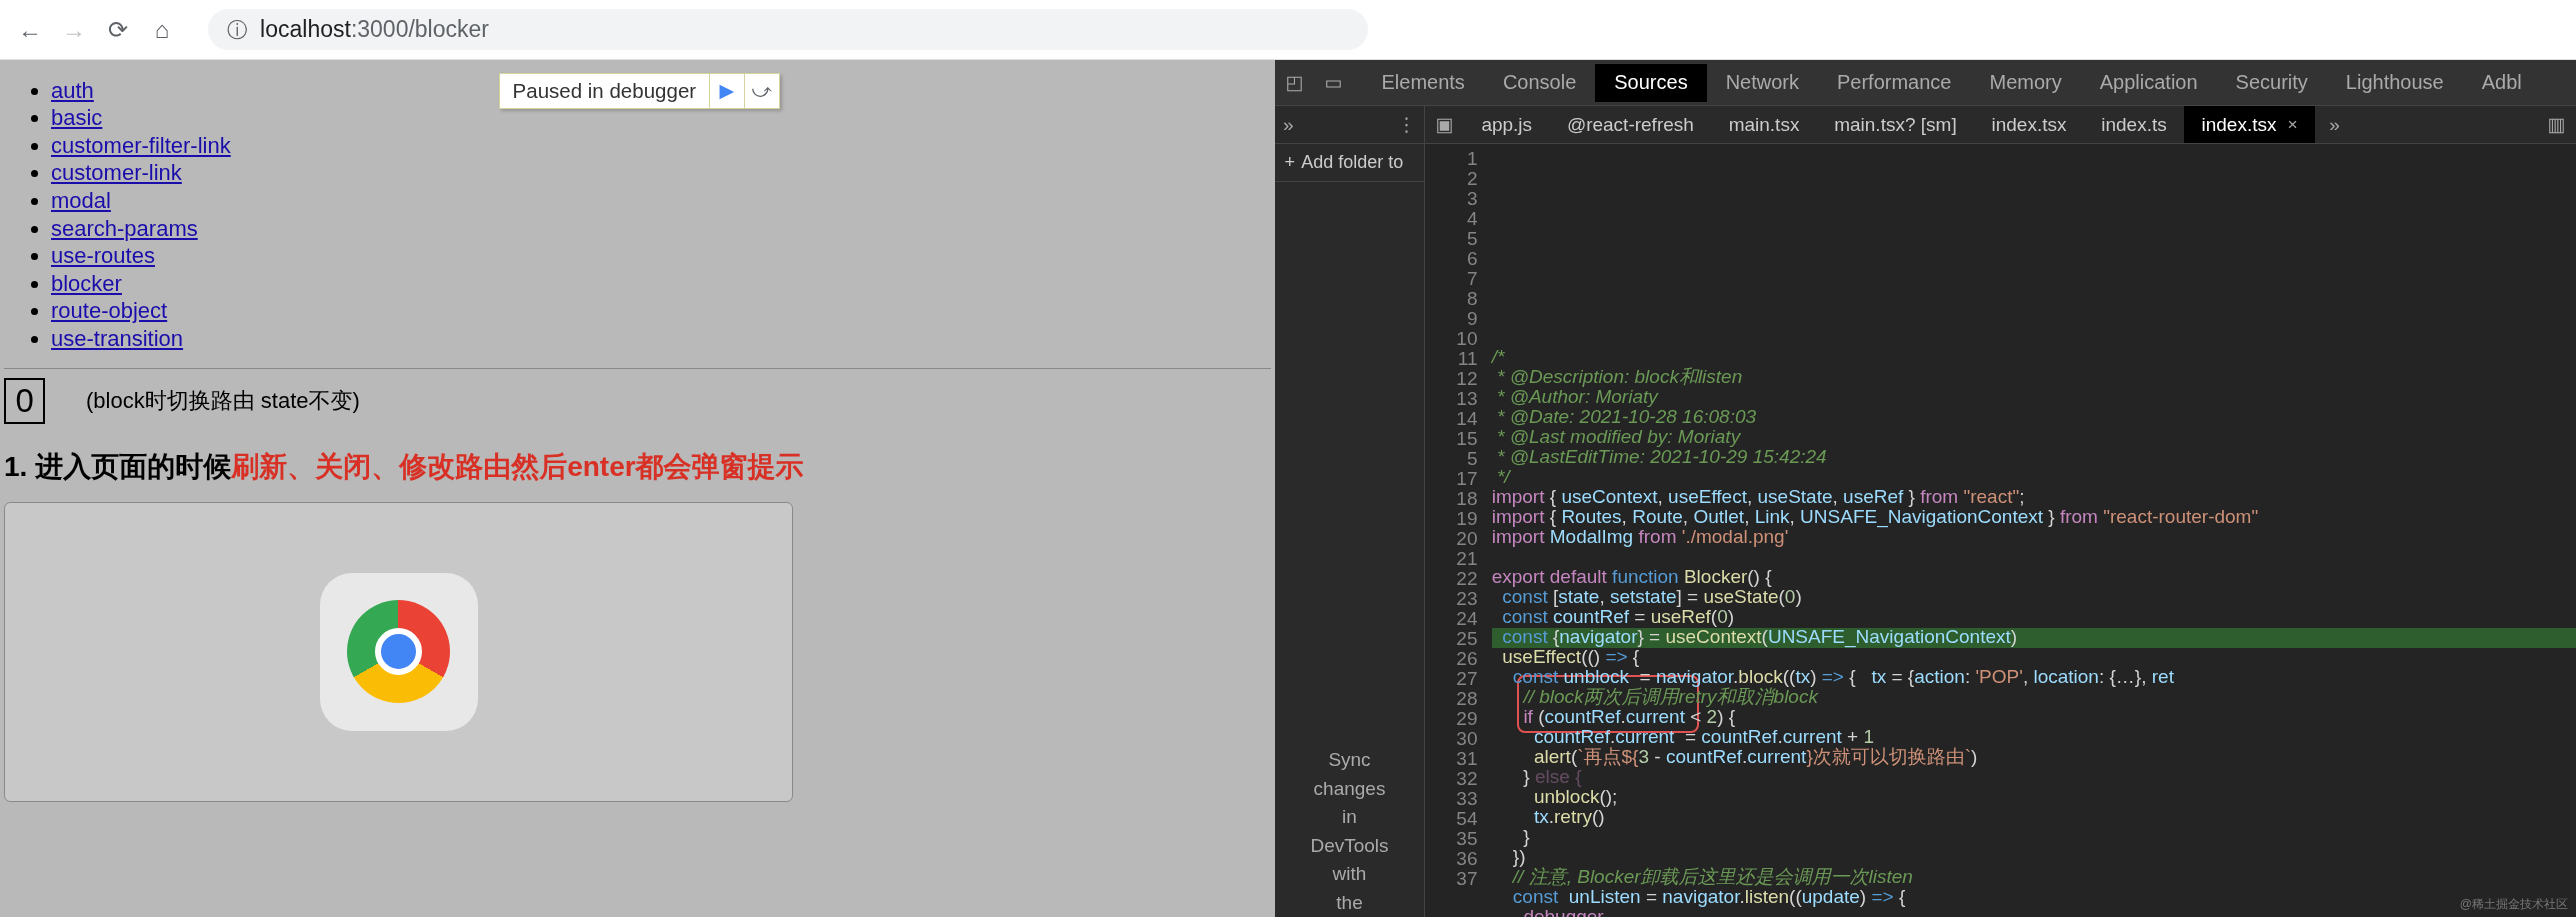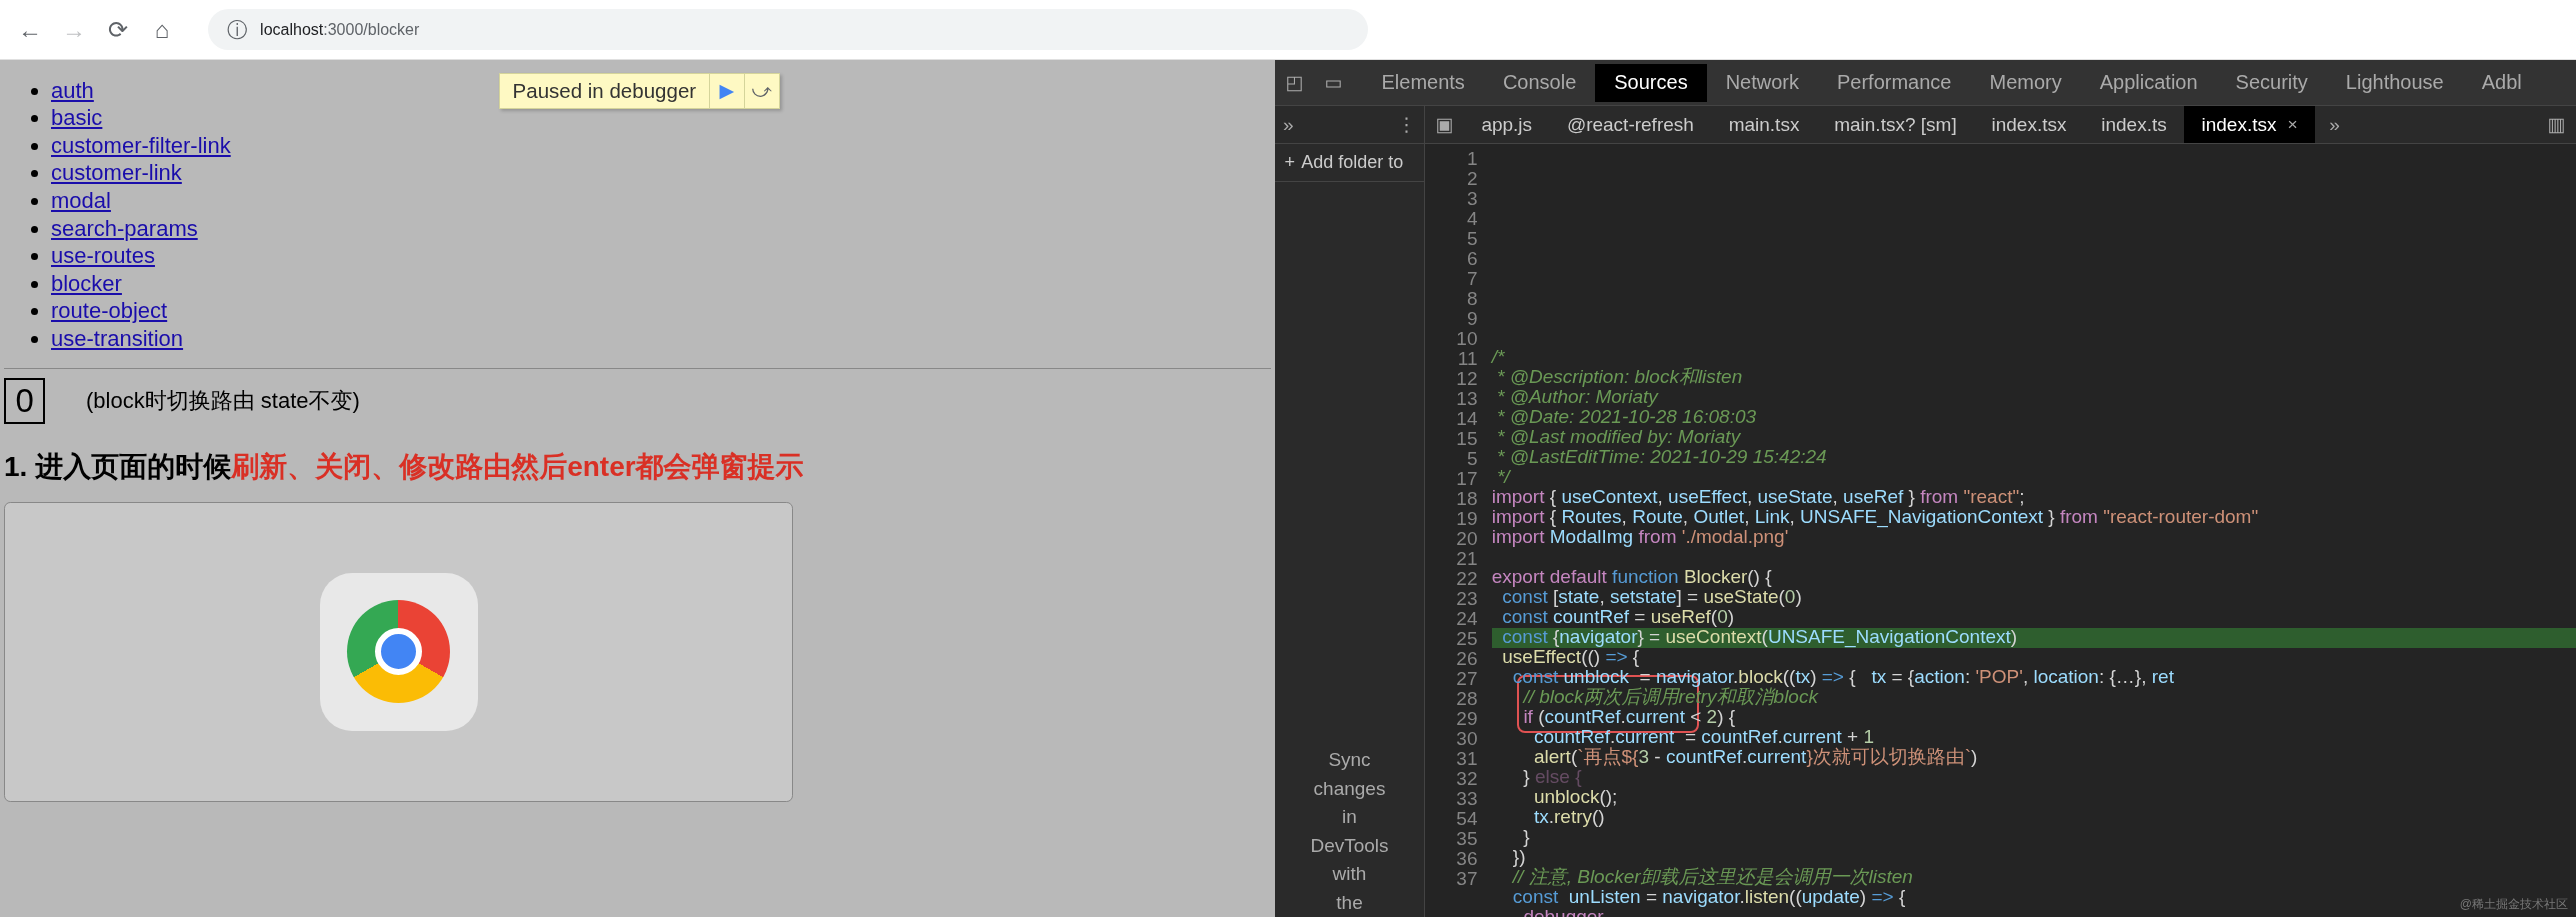--- a/index.html
+++ b/index.html
@@ -1,25 +1,25 @@
 <!DOCTYPE html>
 <html style="font-size:12.6px"><head>
 <meta charset="utf-8">
 <style>
 * { margin: 0; padding: 0; box-sizing: border-box; font-family: -apple-system, BlinkMacSystemFont, sans-serif; }
 body { width: 2576px; height: 917px; display: flex; flex-direction: column; background: #fff; }
 .browser-toolbar { height: 60px; display: flex; align-items: center; padding: 0 16px; gap: 16px; border-bottom: 0.8px solid #e0e0e0; }
 .nav-btn { width: 28px; height: 28px; display: flex; align-items: center; justify-content: center; border: none; background: none; cursor: pointer; color: #5f6368; font-size: 24px; }
 .url-bar { flex: 0 0 1160px; height: 41px; background: #f1f3f4; border-radius: 20.5px; display: flex; align-items: center; padding: 0 19px; gap: 12.6px; margin-left: 16px; }
-.url-text { font-size: 16px; color: #202124; }
+.url-text { font-size: 23px; color: #202124; }
 .url-host { color: #202124; }
 .url-path { color: #5f6368; }
 .main-area { flex: 1; display: flex; overflow: hidden; }
 .page-content { flex: 0 0 1275px; background: #b9b9b9; position: relative; padding: 16px 4px; overflow: hidden; }
-.paused-banner { position: absolute; top: 12.6px; left: 499px; background: #fef9c3; border: 0.8px solid #d4d49a; display: flex; align-items: center; height: 36px; box-shadow: 1.6px 1.6px 3.2px rgba(0,0,0,0.2); }
+.paused-banner { position: absolute; top: 12.6px; left: 499px; background: #ffffff; border: 0.8px solid #d4d49a; display: flex; align-items: center; height: 36px; box-shadow: 1.6px 1.6px 3.2px rgba(0,0,0,0.2); }
 .paused-text { padding: 0 12.6px; font-size: 20.5px; color: #333; }
 .paused-btn { width: 35px; height: 35px; border-left: 0.8px solid #d4d49a; display: flex; align-items: center; justify-content: center; color: #4285f4; font-size: 19px; }
 .page-h1 { font-size: 28px; font-weight: normal; margin: 6.3px 0 16px 0; color: #000; }
 .link-list { list-style: disc; padding-left: 47px; }
 .link-list li { margin: 1.6px 0; font-size: 22px; }
 .link-list a { color: #1a0dab; }
 .page-hr { border: none; border-top: 1.6px solid #888; margin: 16px 0 9.5px 0; }
 .state-row { display: flex; align-items: center; gap: 4.7px; margin: 9.5px 0; }
 .state-box { border: 2.4px solid #000; padding: 1.6px 9.5px; font-size: 33px; background: #b9b9b9; }
 .state-note { font-size: 22px; color: #000; margin-left: 36px; }

